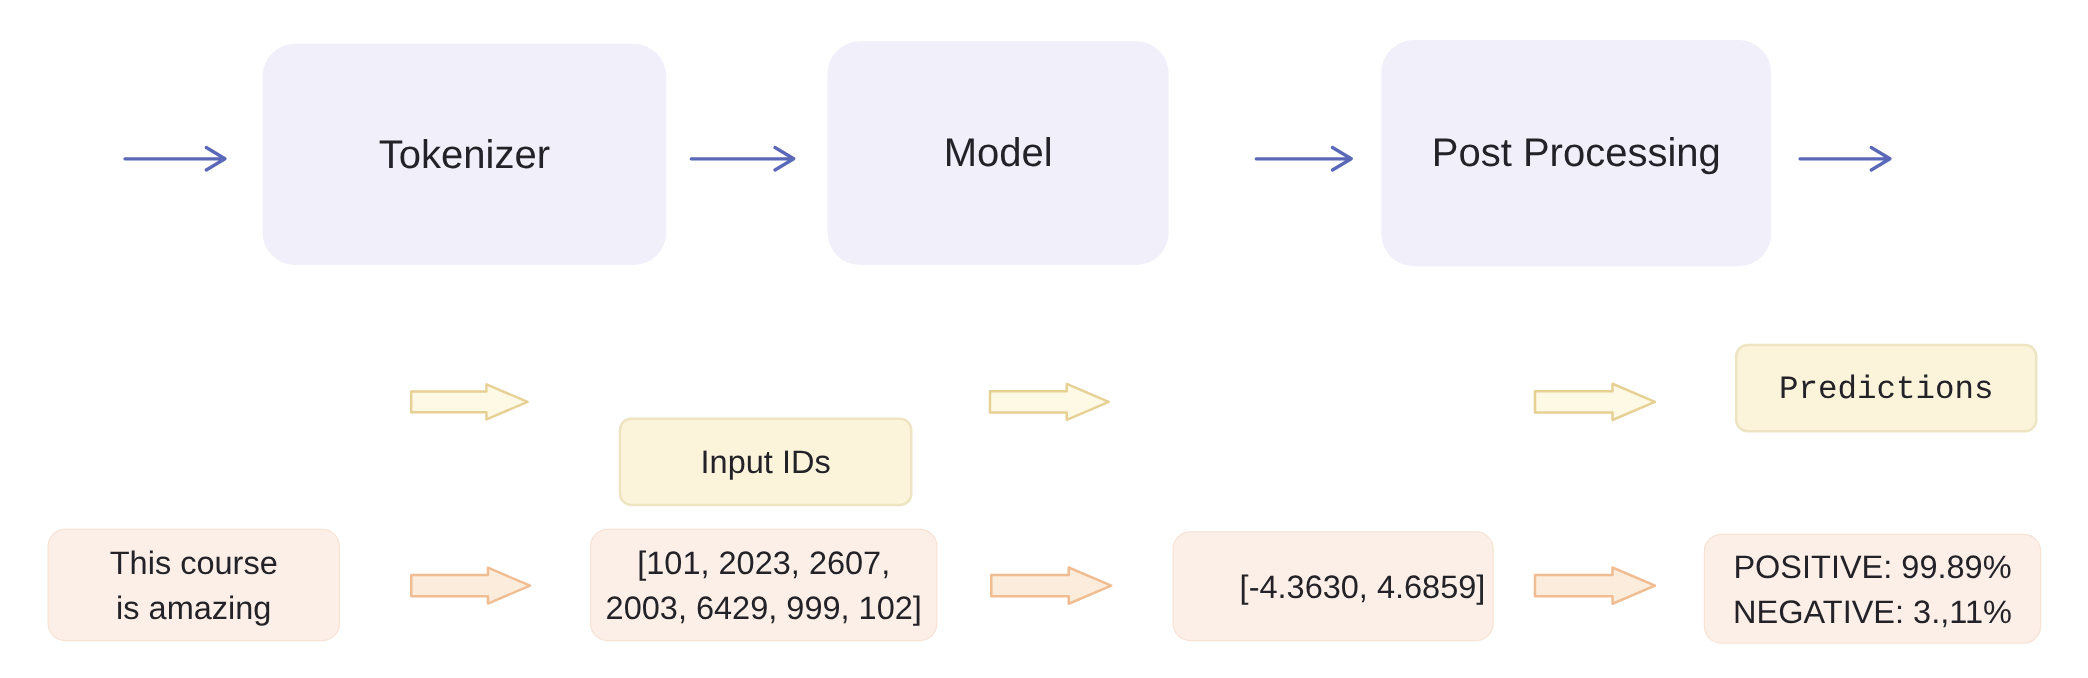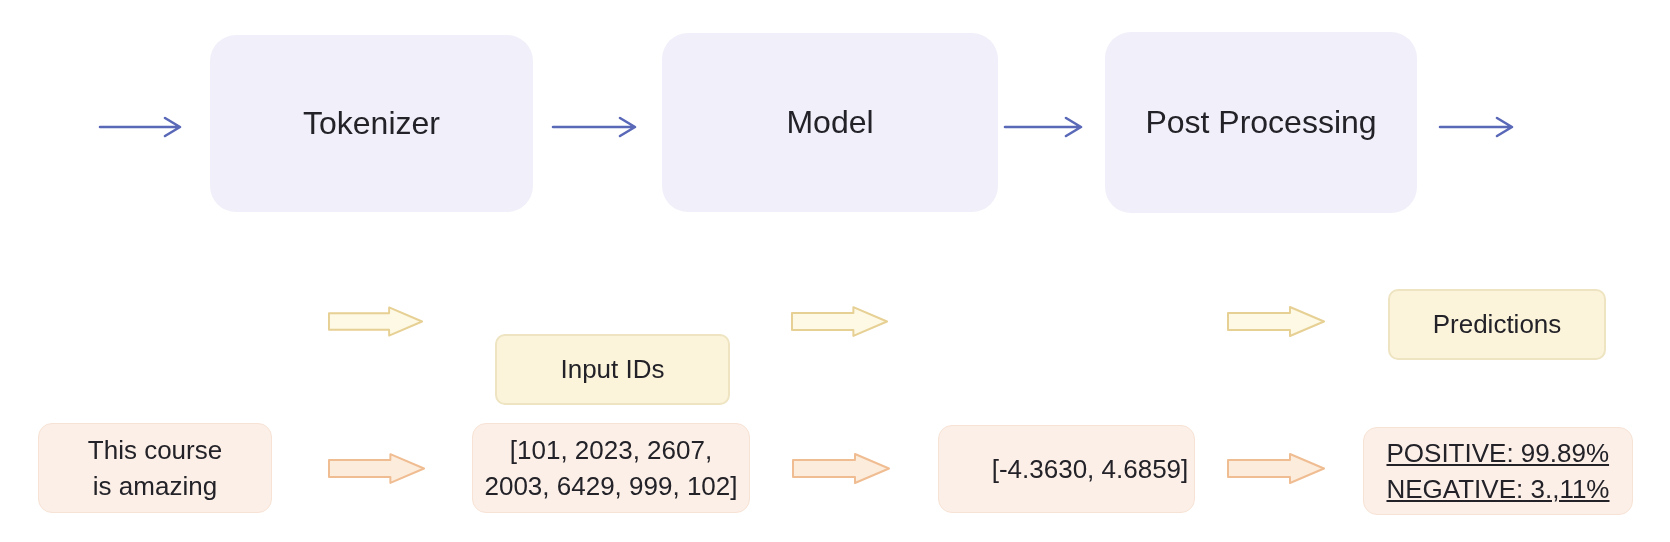--- a/index.html
+++ b/index.html
@@ -31,21 +31,21 @@
     background:var(--box-yellow-fill,#fbf5dd);
     border:2px solid var(--box-yellow-border,#eee4c0);
     border-radius:10px;
   }
   .cell.orange {
     background:var(--box-orange-fill,#fcefe7);
     border:1.5px solid var(--box-orange-border,#f7e4d7);
     border-radius:14px;
   }
   .lines { display:flex; flex-direction:column; line-height:36px; }
-  .lines.left-align { align-items:flex-start; text-align:left;text-decoration:underline; }
+  .lines.left-align { align-items:center; text-align:left; }
   svg.arrow { position:absolute; display:block; overflow:visible; }
   .thin-arrow-path {
     fill:none;
     stroke:var(--arrow-indigo,#5a68b8);
     stroke-width:2.6;
     stroke-linecap:round; stroke-linejoin:round;
   }
   .ba-yellow {
     fill:var(--ba-yellow-fill,#fdf9e5);
     stroke:var(--ba-yellow-stroke,#e7d094);
@@ -75,21 +75,21 @@
   </svg>
 
   <div class="stage" style="left:210px;top:35px;width:323px;height:177px;">
     <span>Tokenizer</span>
   </div>
 
   <svg class="arrow" style="left:551px;top:115px;" width="94" height="24" viewBox="0 0 94 24">
     <path class="thin-arrow-path" d="M2,12 H82 M69,3 L84,12 L69,21"></path>
   </svg>
 
-  <div class="stage" style="left:662px;top:33px;width:336px;height:179px;">
+  <div class="stage" style="left:662px;top:33px;width:273px;height:179px;">
     <span>Model</span>
   </div>
 
   <svg class="arrow" style="left:1003px;top:115px;" width="88" height="24" viewBox="0 0 88 24">
     <path class="thin-arrow-path" d="M2,12 H76 M63,3 L78,12 L63,21"></path>
   </svg>
 
   <div class="stage" style="left:1105px;top:32px;width:312px;height:181px;">
     <span>Post Processing</span>
   </div>
@@ -109,21 +109,21 @@
 
   <svg class="arrow" style="left:791px;top:305px;" width="99" height="33" viewBox="0 0 100 33">
     <polygon class="ba-yellow" points="1,8 63,8 63,2 97,16.5 63,31 63,25 1,25"></polygon>
   </svg>
 
 
   <svg class="arrow" style="left:1227px;top:305px;" width="100" height="33" viewBox="0 0 100 33">
     <polygon class="ba-yellow" points="1,8 63,8 63,2 97,16.5 63,31 63,25 1,25"></polygon>
   </svg>
 
-  <div class="cell yellow" style="left:1388px;top:289px;width:218px;height:71px;">
+  <div class="cell yellow" style="left:1388px;top:275px;width:242px;height:71px;font-family:Liberation Mono, monospace;">
     <span>Predictions</span>
   </div>
 
   <div class="cell orange" style="left:38px;top:423px;width:234px;height:90px;">
     <span class="lines">
       <span>This course</span>
       <span>is amazing</span>
     </span>
   </div>
 

